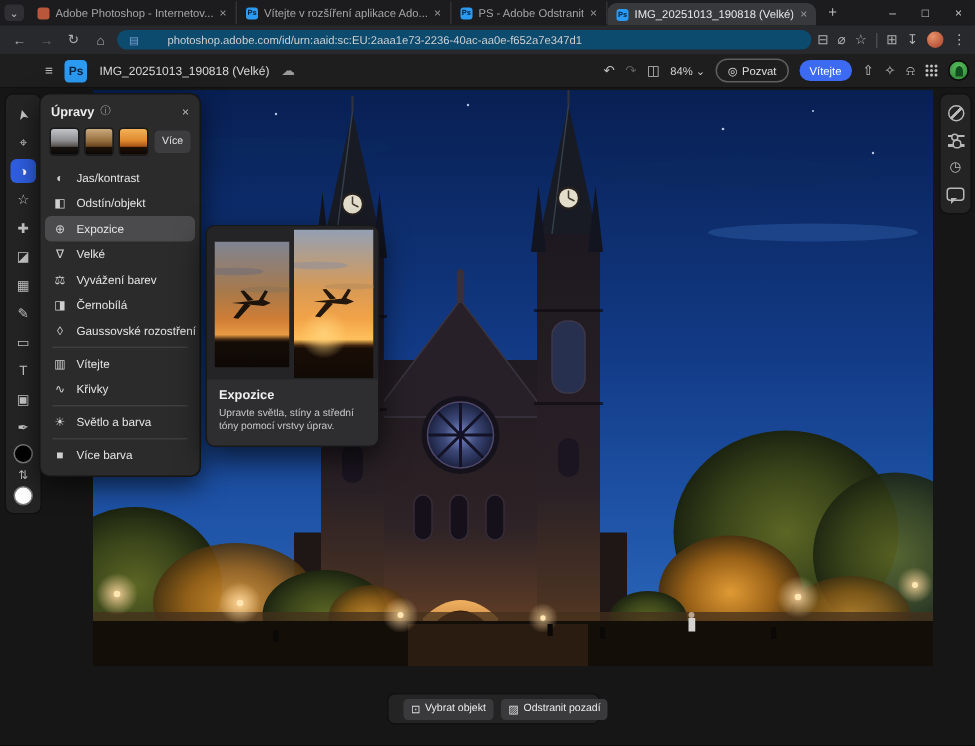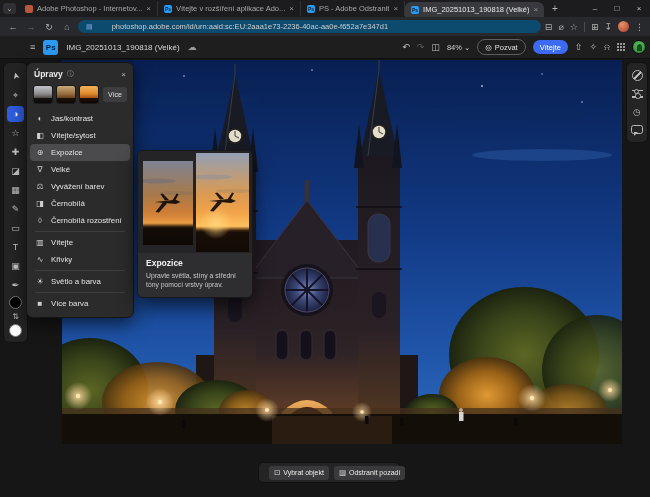--- a/index.html
+++ b/index.html
@@ -412,41 +412,41 @@
       <div class="pthumb sepia"></div>
       <div class="pthumb vivid"></div>
       <div class="morebtn">Více</div>
     </div>
     <div class="prow">
       <span class="picon">◐</span>
       <span class="plabel">Jas/kontrast</span>
     </div>
     <div class="prow">
       <span class="picon">◧</span>
-      <span class="plabel">Vítejte/sytost</span>
+      <span class="plabel">Odstín/objekt</span>
     </div>
     <div class="prow hov">
       <span class="picon">⊕</span>
       <span class="plabel">Expozice</span>
     </div>
     <div class="prow">
       <span class="picon">∇</span>
       <span class="plabel">Velké</span>
     </div>
     <div class="prow">
       <span class="picon">⚖</span>
       <span class="plabel">Vyvážení barev</span>
     </div>
     <div class="prow">
       <span class="picon">◨</span>
       <span class="plabel">Černobílá</span>
     </div>
     <div class="prow">
       <span class="picon">◊</span>
-      <span class="plabel">Černobílá rozostření</span>
+      <span class="plabel">Gaussovské rozostření</span>
     </div>
     <div class="pdivider"></div>
     <div class="prow">
       <span class="picon">▥</span>
       <span class="plabel">Vítejte</span>
     </div>
     <div class="prow">
       <span class="picon">∿</span>
       <span class="plabel">Křivky</span>
     </div>

